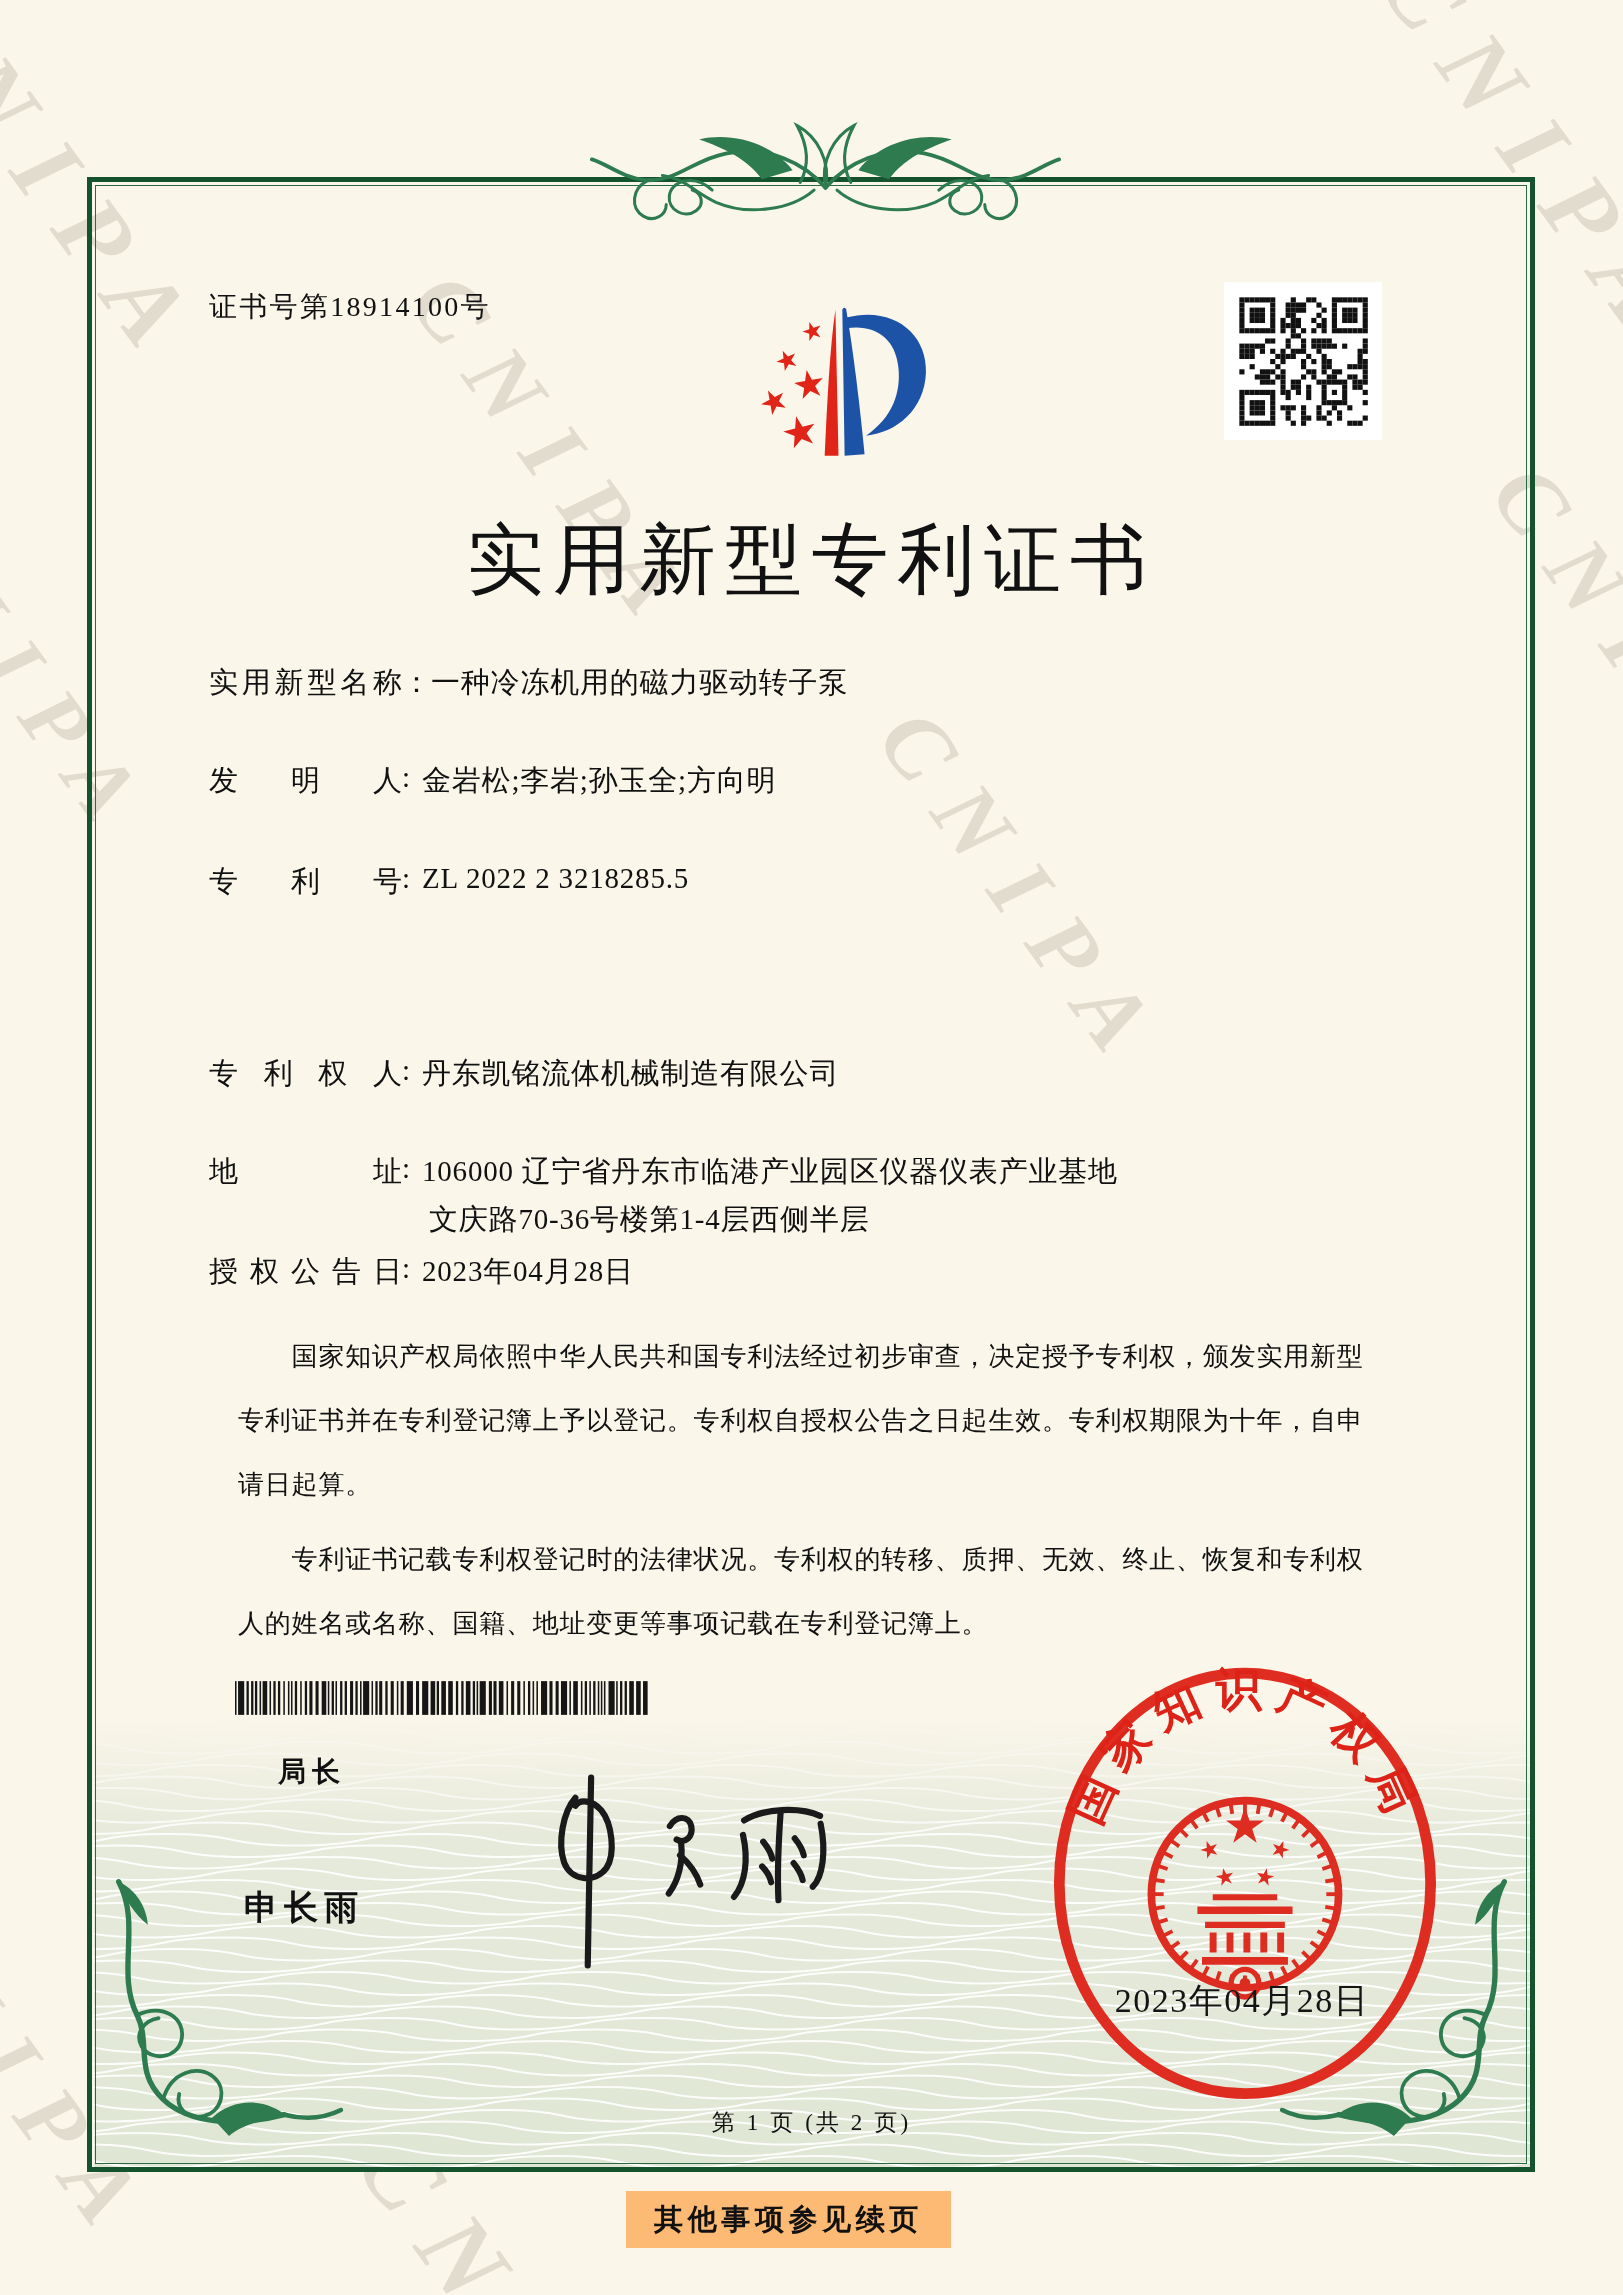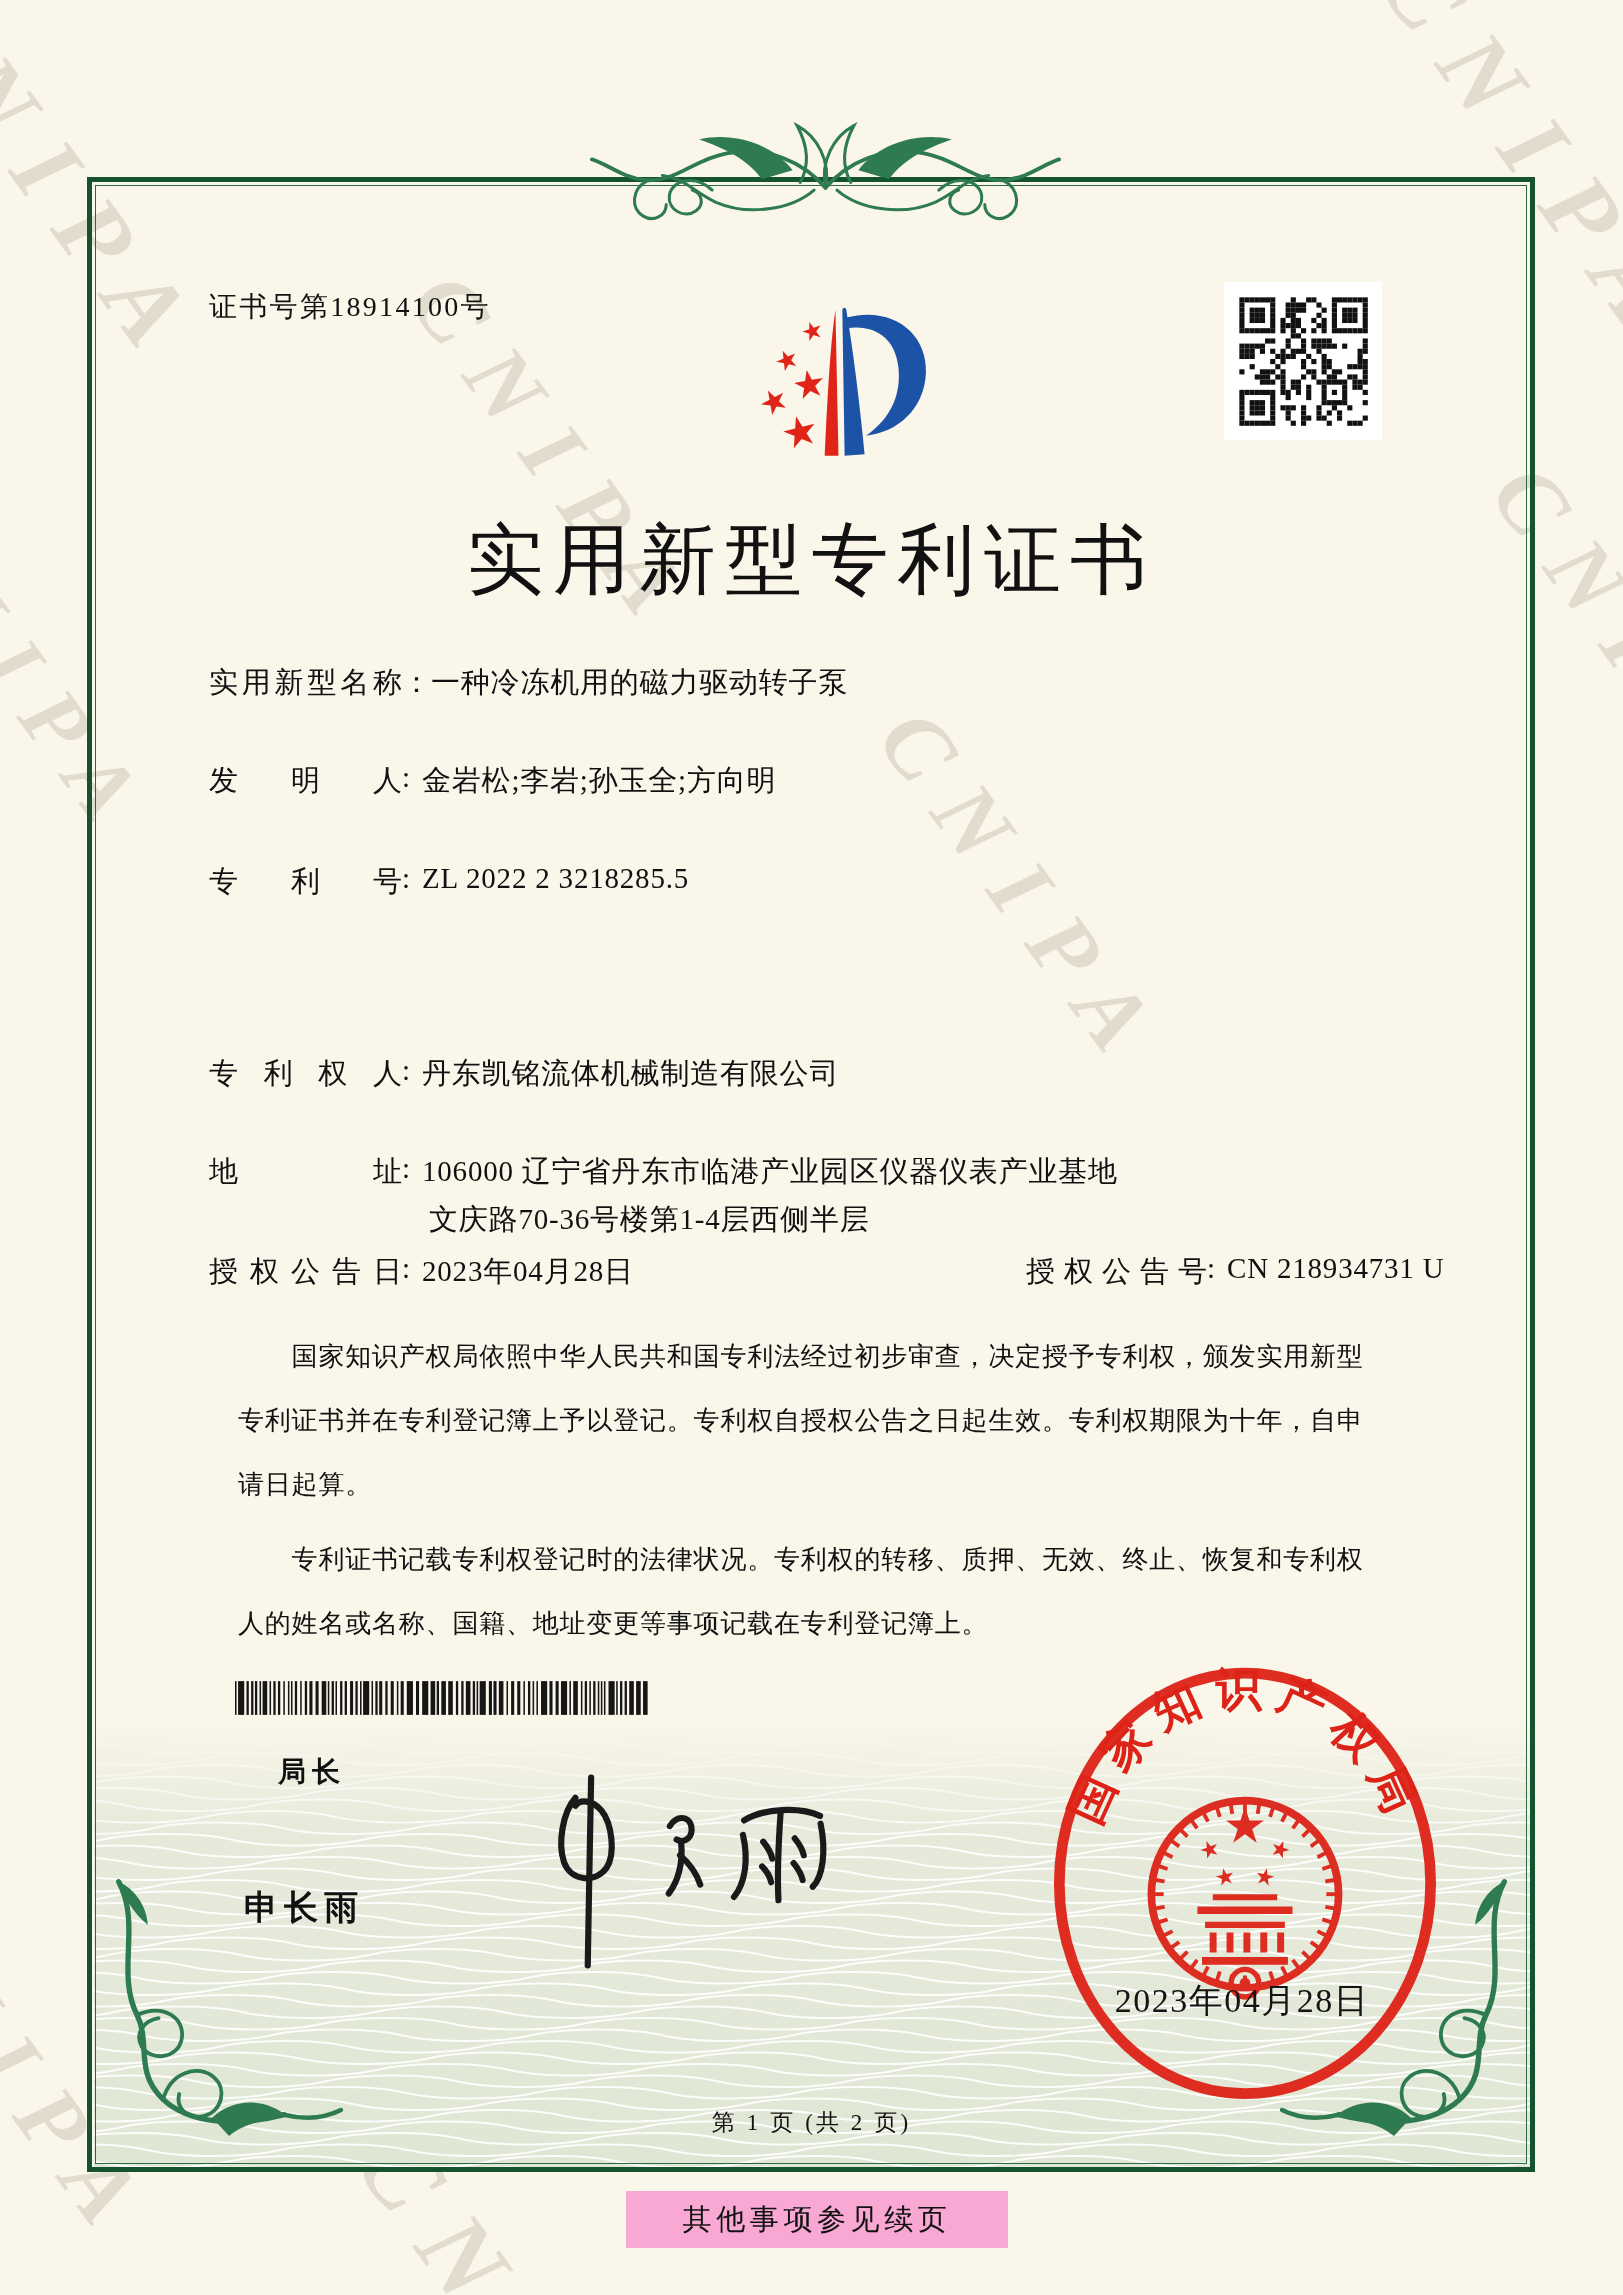--- a/index.html
+++ b/index.html
@@ -36,22 +36,22 @@
         font-family:"Liberation Sans","DejaVu Sans",sans-serif;letter-spacing:6.1px;z-index:3;margin-left:34px;}
   .signer-name{position:absolute;left:244px;top:1885px;font-size:34px;font-weight:700;
         font-family:"Liberation Sans","DejaVu Sans",sans-serif;letter-spacing:6.1px;z-index:3;}
   .signature{position:absolute;left:491px;top:1756px;z-index:3;}
   .seal{position:absolute;left:1047px;top:1664px;z-index:4;}
   .seal-arc{font-size:60px;font-weight:700;letter-spacing:16px;fill:#dd2217;}
   .seal-date{position:absolute;left:1058px;top:1978px;width:368px;text-align:center;
         font-size:34px;color:#141414;z-index:5;letter-spacing:1.5px;}
   .pageinfo{position:absolute;left:88px;right:88px;top:2107px;text-align:center;
         font-size:23px;letter-spacing:3.1px;z-index:3;}
-  .contnote{position:absolute;left:626px;top:2191px;width:382px;height:57px;background:#f9a8d4;
-        text-align:center;line-height:57px;font-size:29px;letter-spacing:4.6px;z-index:3;}
+  .contnote{position:absolute;left:626px;top:2191px;width:325px;height:57px;background:#fdba74;
+        text-align:center;line-height:57px;font-size:29px;letter-spacing:4.6px;z-index:3;font-weight:bold;}
   .ornament{position:absolute;left:590px;top:115px;z-index:7;}
   .corner-fl{position:absolute;z-index:2;}
   .logo{position:absolute;left:751px;top:290px;z-index:3;}
   .qr{position:absolute;left:1224px;top:282px;z-index:3;}
 </style>
 </head>
 <body>
 
 <div class="stage">
 
@@ -466,23 +466,20 @@
   </div>
   <div class="field" style="top:1054px">
     <span class="flabel">专利权人</span><span class="fcolon">:</span><span class="fvalue">丹东凯铭流体机械制造有限公司</span>
   </div>
   <div class="field" style="top:1152px">
     <span class="flabel">地址</span><span class="fcolon">:</span><span class="fvalue">106000 辽宁省丹东市临港产业园区仪器仪表产业基地</span>
   </div>
   <div class="addr2">文庆路70-36号楼第1-4层西侧半层</div>
   <div class="field" style="top:1252px;right:88px">
     <span class="flabel">授权公告日</span><span class="fcolon">:</span><span class="fvalue">2023年04月28日</span>
-    <span class="f2">
-      <span class="flabel2">授权公告号</span><span class="fcolon">:</span><span class="fvalue">CN 218934731 U</span>
-    </span>
   </div>
 
   <div class="paras">
     <p>　　国家知识产权局依照中华人民共和国专利法经过初步审查，决定授予专利权，颁发实用新型
 专利证书并在专利登记簿上予以登记。专利权自授权公告之日起生效。专利权期限为十年，自申
 请日起算。</p>
     <p>　　专利证书记载专利权登记时的法律状况。专利权的转移、质押、无效、终止、恢复和专利权
 人的姓名或名称、国籍、地址变更等事项记载在专利登记簿上。</p>
   </div>
 

